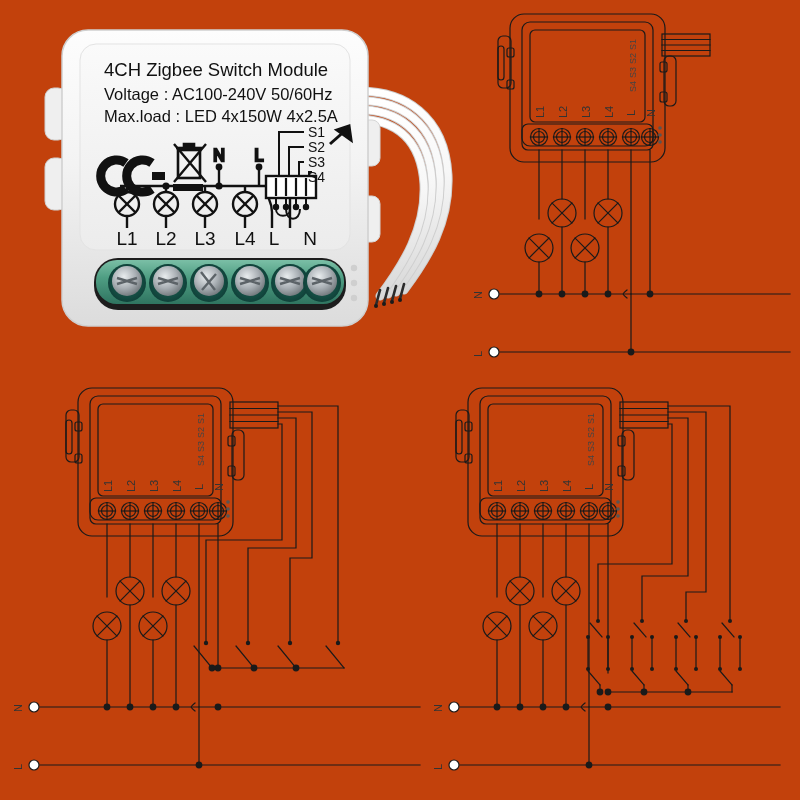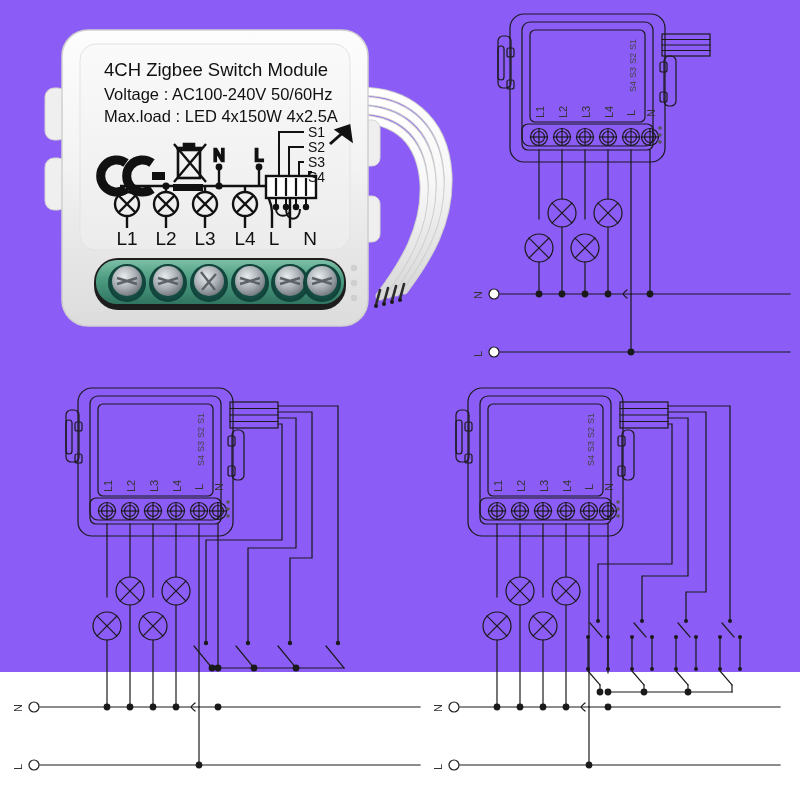--- a/index.html
+++ b/index.html
@@ -2,21 +2,21 @@
 <html><head>
 <meta charset="utf-8">
 <title>4CH Zigbee Switch Module — Wiring Diagrams</title>
 <style>
   html,body{margin:0;padding:0;background:#ffffff;}
   body{
     width:800px;height:800px;
     font-family:"Liberation Sans", sans-serif;
     overflow:hidden;position:relative;
   }
-  .page{position:relative;width:800px;height:672px;background:#8b5cf6;}
+  .page{position:relative;width:800px;height:800px;background:#c2410c;}
 
   
   .quad{position:absolute;}
   #q-photo  {left:0;   top:0;   width:470px;height:380px;}
   #q-tr     {left:470px;top:0;  width:330px;height:380px;}
   #q-bl     {left:0;   top:380px;width:440px;height:420px;}
   #q-br     {left:430px;top:380px;width:370px;height:420px;}
 
   svg{display:block;}
   .lbl{font-family:"Liberation Sans", sans-serif;}

